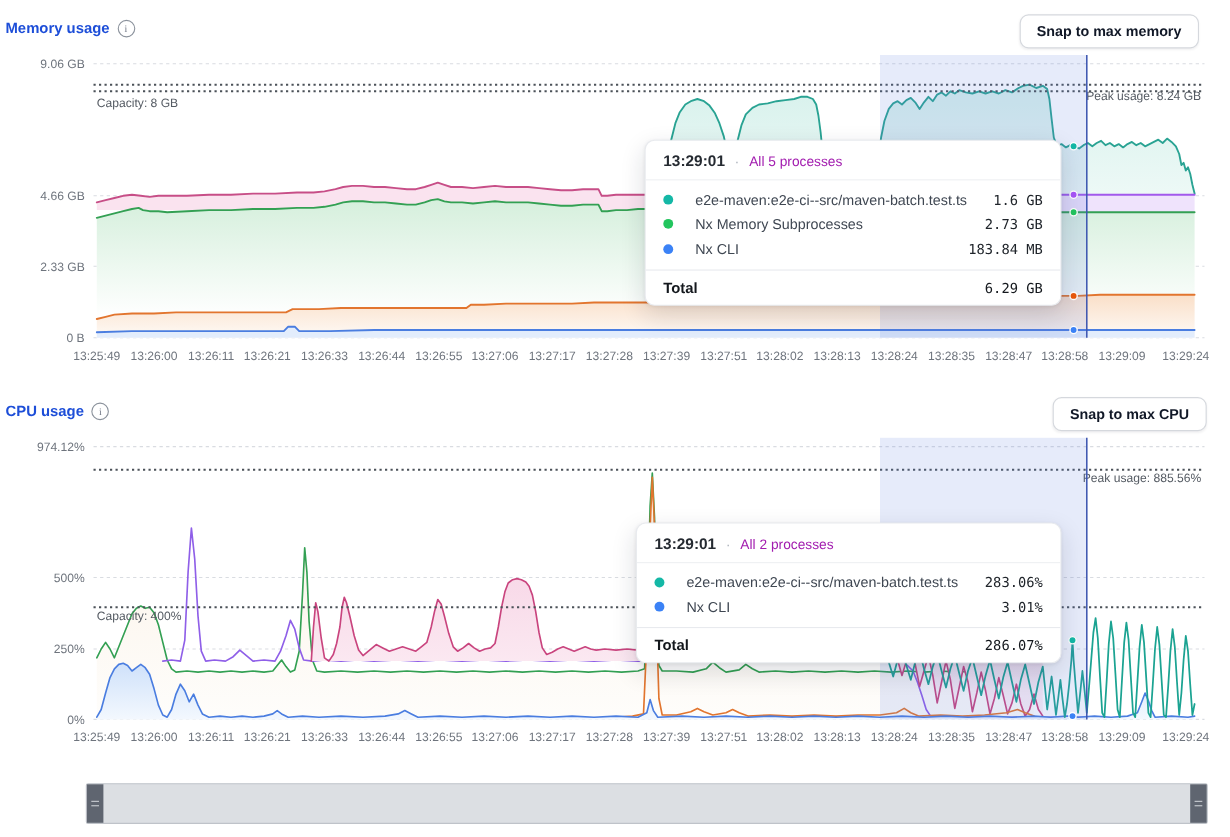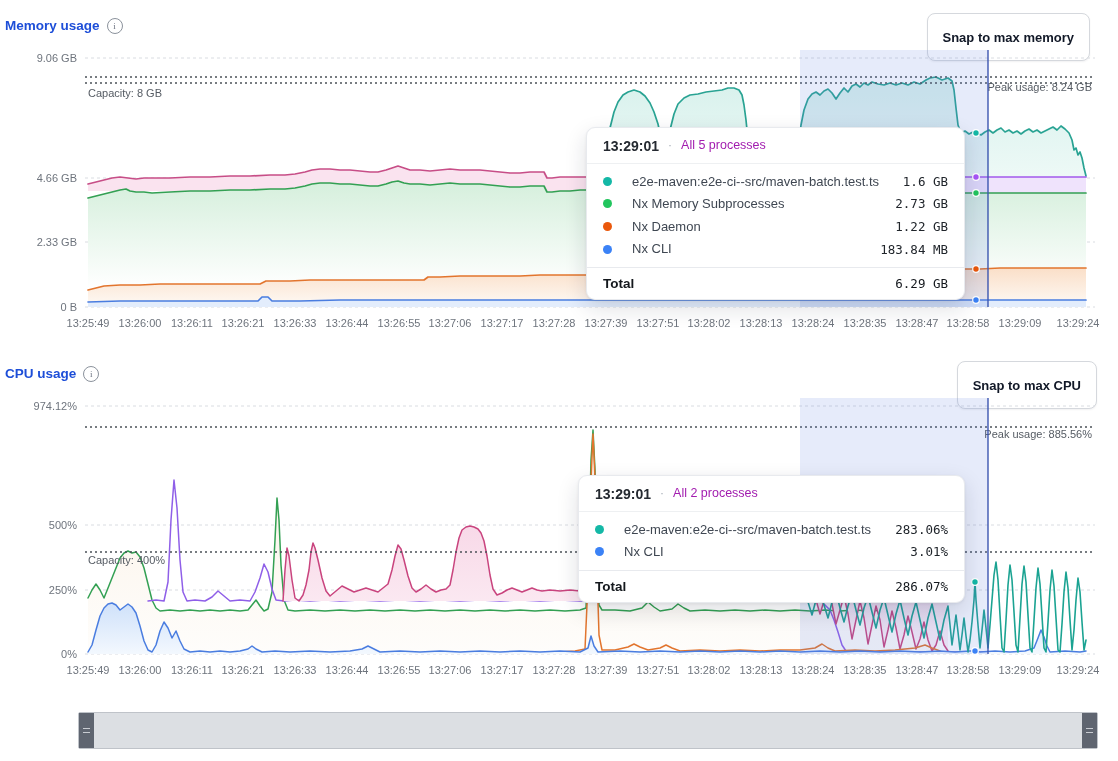--- a/index.html
+++ b/index.html
@@ -4,32 +4,32 @@
 <style>
   html,body{margin:0;padding:0}
   body{width:1118px;height:761px;position:relative;background:#fff;overflow:hidden;
        font-family:"Liberation Sans",sans-serif;color:#1a1f26}
   .sec-title{position:absolute;display:flex;align-items:flex-start;gap:7px;
              font-size:13.5px;font-weight:700;color:#1d4ed8}
   .info{width:14px;height:14px;border:1.3px solid #8b929c;border-radius:50%;
         display:inline-flex;align-items:center;justify-content:center;
         font-size:9px;font-weight:400;color:#6b7280;font-family:"Liberation Serif",serif}
   .info::before{content:"i"}
-  .snap-btn{position:absolute;height:48px;padding:0 15px;background:#fff;
+  .snap-btn{position:absolute;height:31px;padding:0 15px;background:#fff;
             border:1px solid #d5d8dd;border-radius:8px;font-family:"Liberation Sans",sans-serif;
             font-weight:700;font-size:13px;color:#111827;cursor:pointer;
             box-shadow:0 1px 2px rgba(16,24,40,.06)}
   svg.chart{position:absolute;left:0;display:block}
   .grid{stroke:#d9dce1;stroke-dasharray:3 3;stroke-width:1}
   .anno{stroke:#4b5158;stroke-dasharray:2 3;stroke-width:1.7}
   text.tick{font-size:11px;fill:#6e747d}
   text.annolab{font-size:11px;fill:#555b63}
   .tooltip{position:absolute;background:#fff;border:1px solid #e8eaee;border-radius:9px;
            box-shadow:0 8px 22px rgba(20,30,50,.14),0 1px 3px rgba(0,0,0,.06);z-index:5}
-  .t-head{display:flex;align-items:flex-start;gap:9px;padding:10px 16px 9px;border-bottom:1px solid #eef0f2}
+  .t-head{display:flex;align-items:flex-end;gap:9px;padding:10px 16px 9px;border-bottom:1px solid #eef0f2}
   .t-time{font-weight:700;font-size:14px;color:#252a31}
   .t-sep{color:#a6adb6;font-size:12px}
   .t-sub{color:#a21caf;font-size:12.5px}
   .t-rows{padding:6px 0 7px}
   .trow{display:flex;align-items:center;gap:20px;padding:3.5px 16px;font-size:13px;line-height:1.2}
   .dot{width:9px;height:9px;border-radius:50%;flex:none}
   .tname{color:#3f4752;white-space:nowrap}
   .tval{margin-left:auto;font-family:"DejaVu Sans Mono",monospace;font-size:12.5px;color:#20252b;white-space:nowrap}
   .t-total{display:flex;padding:8px 16px;border-top:1px solid #e8eaee;
            font-weight:700;font-size:13.5px;color:#14181d}
@@ -130,25 +130,20 @@
         <span class="dot" style="background: rgb(20, 184, 166);"></span>
         <span class="tname">e2e-maven:e2e-ci--src/maven-batch.test.ts</span>
         <span class="tval">1.6 GB</span>
       </div>
       <div class="trow">
         <span class="dot" style="background: rgb(34, 197, 94);"></span>
         <span class="tname">Nx Memory Subprocesses</span>
         <span class="tval">2.73 GB</span>
       </div>
       <div class="trow">
-        <span class="dot" style="background: rgb(234, 88, 12);"></span>
-        <span class="tname">Nx Daemon</span>
-        <span class="tval">1.22 GB</span>
-      </div>
-      <div class="trow">
         <span class="dot" style="background: rgb(59, 130, 246);"></span>
         <span class="tname">Nx CLI</span>
         <span class="tval">183.84 MB</span>
       </div>
     </div>
   <div class="t-total">
     <span>Total</span>
     <span class="tval">6.29 GB</span>
   </div>
 </div>

